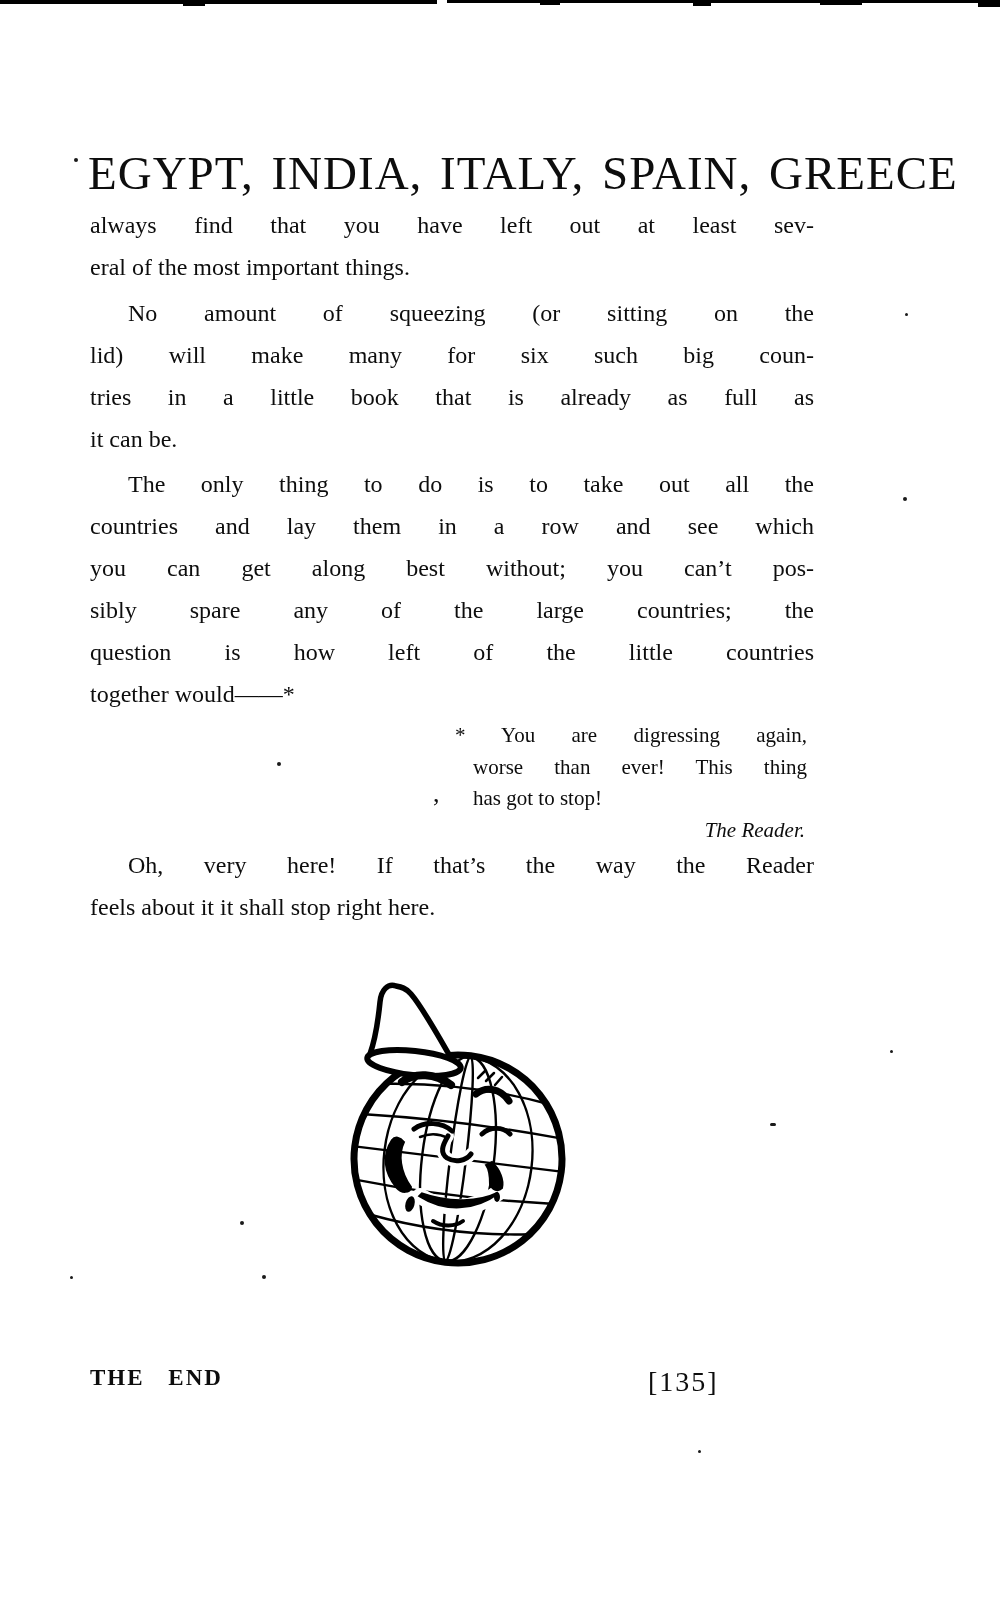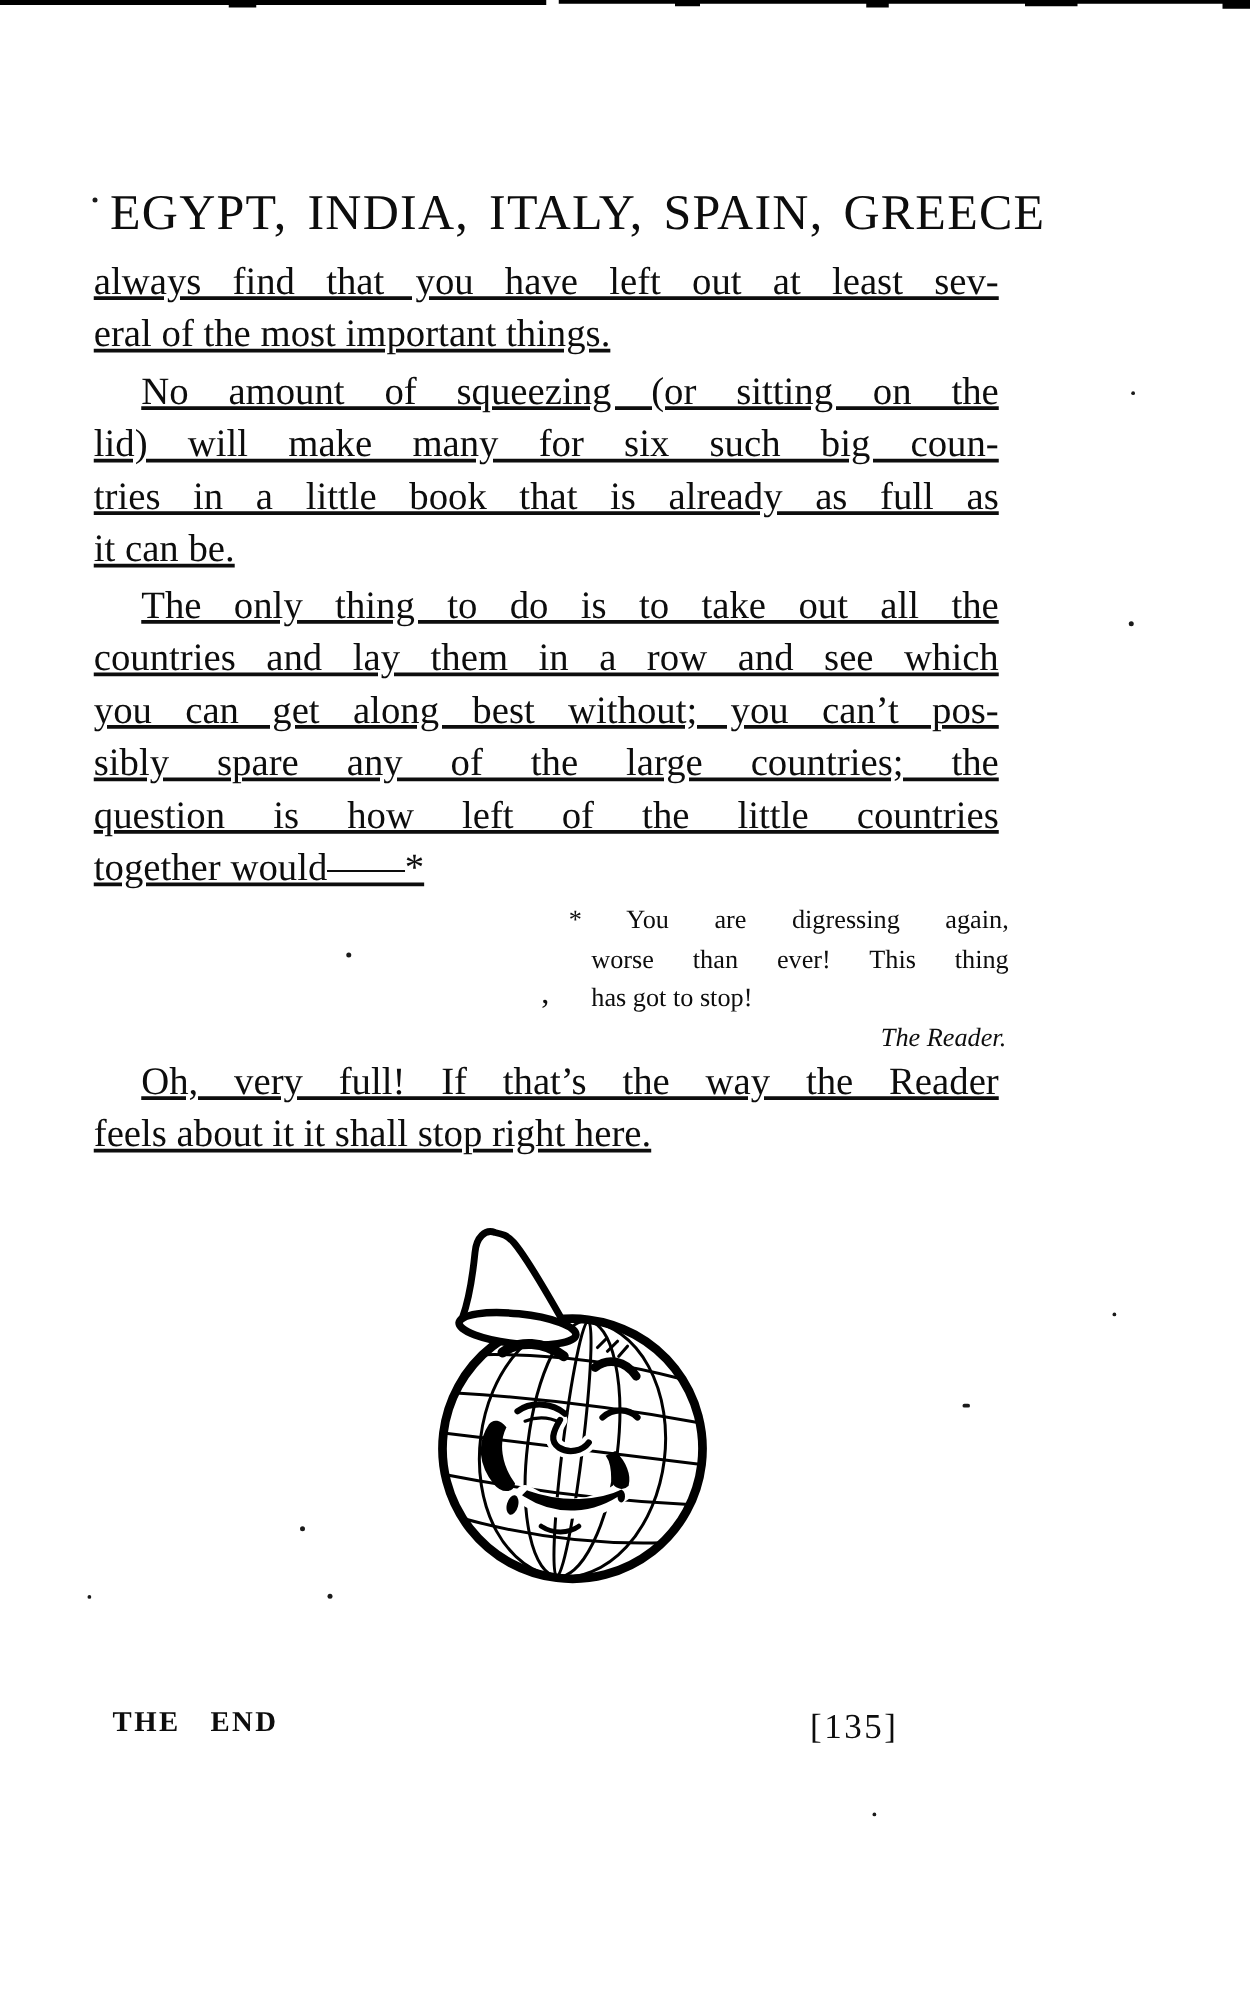--- a/index.html
+++ b/index.html
@@ -12,23 +12,23 @@
   .tb1{left:0;top:0;width:437px;height:4px;}
   .tb2{left:447px;top:0;width:553px;height:3px;}
   .tb3{left:183px;top:0;width:22px;height:6px;}
   .tb4{left:540px;top:0;width:20px;height:5px;}
   .tb5{left:693px;top:0;width:18px;height:6px;}
   .tb6{left:820px;top:0;width:42px;height:5px;}
   .tb7{left:978px;top:0;width:22px;height:7px;}
 
   h1.header{
     position:absolute;left:88px;top:146px;margin:0;white-space:nowrap;
-    font-size:40px;font-weight:normal;letter-spacing:1px;word-spacing:5px;
+    font-size:47px;font-weight:normal;letter-spacing:1px;word-spacing:5px;
   }
-  .para{position:absolute;left:75px;width:724px;font-size:31px;line-height:42px;text-decoration:underline;}
+  .para{position:absolute;left:90px;width:724px;font-size:24px;line-height:42px;}
   .line{text-align:left;}
   .j{text-align:justify;text-align-last:justify;}
   .ind{text-indent:38px;}
 
   .footnote{position:absolute;left:455px;top:720px;width:352px;font-size:21px;line-height:31.5px;}
   .footnote .cont{padding-left:18px;}
   .footnote .sig{text-align:right;font-style:italic;padding-right:2px;}
 
   .the-end{
     position:absolute;left:90px;top:1362px;width:724px;
@@ -92,21 +92,21 @@
 
   <aside class="footnote">
     <div class="line j">* You are digressing again,</div>
     <div class="line j cont">worse than ever!  This thing</div>
     <div class="line cont">has got to stop!</div>
     <div class="line sig">The Reader.</div>
   </aside>
   <span class="comma-artifact">,</span>
 
   <section class="para" style="top:844px">
-    <div class="line j ind">Oh, very full!  If that’s the way the Reader</div>
+    <div class="line j ind">Oh, very here!  If that’s the way the Reader</div>
     <div class="line">feels about it it shall stop right here.</div>
   </section>
 
   <svg class="globe" viewBox="0 0 320 330" role="img" aria-label="Smiling globe with latitude and longitude lines wearing a cone-shaped dunce cap">
 
     <g transform="rotate(7 138 209)" fill="none" stroke="#000">
       <circle cx="138" cy="209" r="104" fill="#fff" stroke-width="7"></circle>
       <ellipse cx="138" cy="209" rx="74" ry="103" stroke-width="2.4"></ellipse>
       <ellipse cx="138" cy="209" rx="36" ry="103" stroke-width="2.4"></ellipse>
       <ellipse cx="138" cy="209" rx="8" ry="103" stroke-width="2.4"></ellipse>

